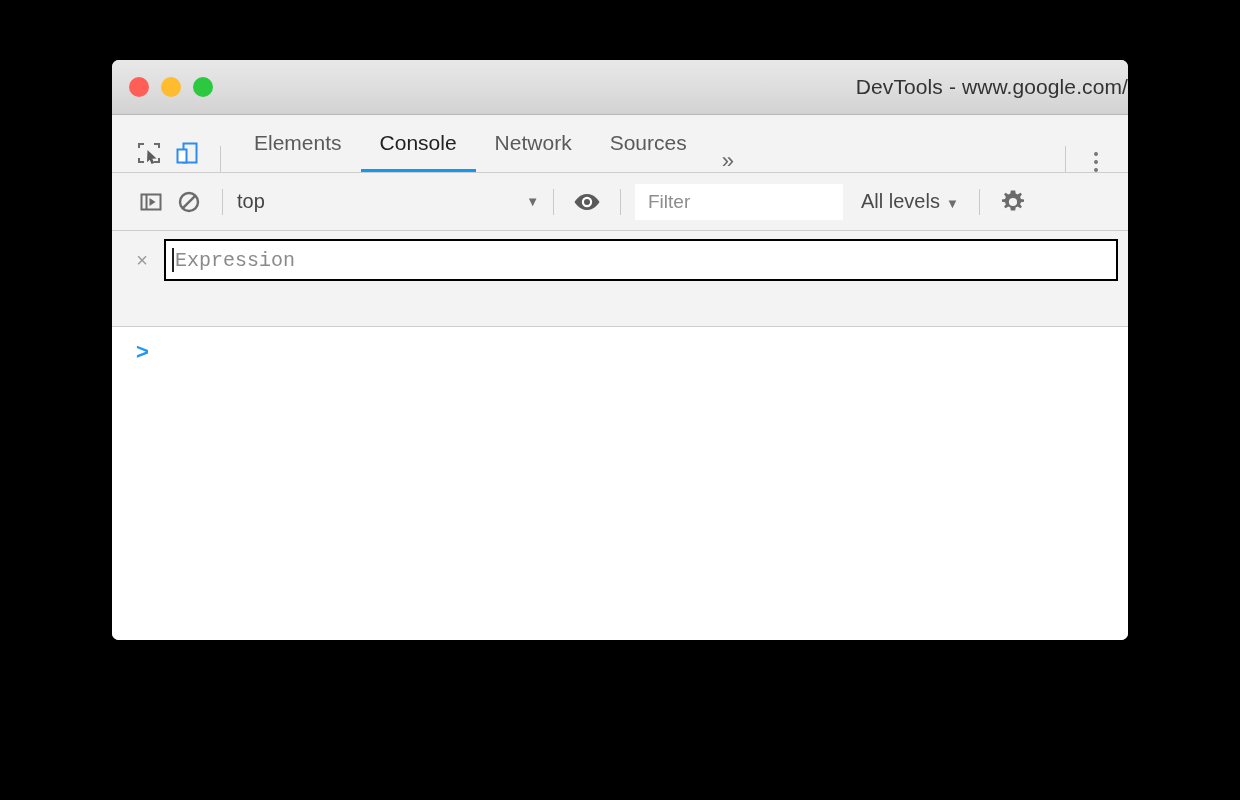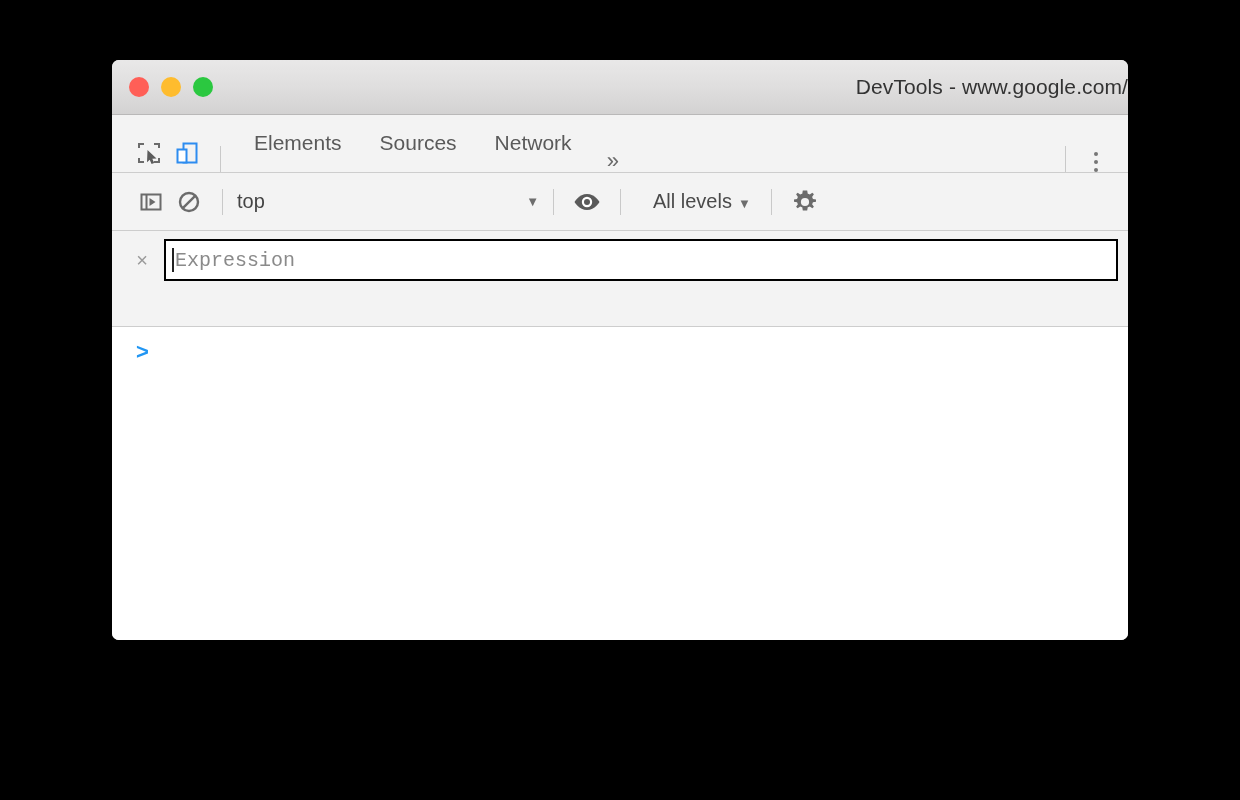--- a/index.html
+++ b/index.html
@@ -268,22 +268,23 @@
     <div class="tool-icon">
       <svg width="26" height="26" viewBox="0 0 26 26">
         <rect x="9.5" y="3.5" width="13" height="19" fill="none" stroke="#2d8cf0" stroke-width="2"></rect>
         <rect x="3.5" y="9.5" width="9" height="13" fill="#ffffff" stroke="#2d8cf0" stroke-width="2"></rect>
       </svg>
     </div>
 
     <div class="vsep"></div>
 
     <div class="tab">Elements</div>
+    <div class="tab active">Console</div>
+    <div class="tab">Network</div>
     <div class="tab">Sources</div>
-    <div class="tab">Network</div>
     <div class="overflow">»</div>
 
     <div class="spacer"></div>
 
     <div class="vsep"></div>
     <div class="dots">
       <i></i>
         <i></i>
         <i></i>
     </div>
@@ -318,20 +319,21 @@
     <div class="tool-icon">
       <svg width="28" height="22" viewBox="0 0 28 22">
         <path d="M14 3 C6 3 1.5 11 1.5 11 C1.5 11 6 19 14 19 C22 19 26.5 11 26.5 11 C26.5 11 22 3 14 3 Z" fill="#5a5a5a"></path>
         <circle cx="14" cy="11" r="5.2" fill="#ffffff"></circle>
         <circle cx="14" cy="11" r="3" fill="#5a5a5a"></circle>
       </svg>
     </div>
 
     <div class="vsep"></div>
 
+    <input class="filter-input" type="text" placeholder="Filter" style="">
 
     <div class="levels">
       <span>All levels</span><span class="caret2">▼</span>
     </div>
 
     <div class="vsep" style="margin-left:20px"></div>
 
     <div class="tool-icon" style="margin-right:14px">
       <svg width="26" height="26" viewBox="0 0 26 26">
         <path d="M13 1.6 l2.2 0 0.55 3.1 a8.3 8.3 0 0 1 2.0 0.83 l2.6-1.8 1.55 1.55 -1.8 2.6 a8.3 8.3 0 0 1 0.83 2.0 l3.1 0.55 0 2.2 -3.1 0.55 a8.3 8.3 0 0 1 -0.83 2.0 l1.8 2.6 -1.55 1.55 -2.6-1.8 a8.3 8.3 0 0 1 -2.0 0.83 l-0.55 3.1 -2.2 0 -2.2 0 -0.55-3.1 a8.3 8.3 0 0 1 -2.0-0.83 l-2.6 1.8 -1.55-1.55 1.8-2.6 a8.3 8.3 0 0 1 -0.83-2.0 l-3.1-0.55 0-2.2 3.1-0.55 a8.3 8.3 0 0 1 0.83-2.0 l-1.8-2.6 1.55-1.55 2.6 1.8 a8.3 8.3 0 0 1 2.0-0.83 l0.55-3.1 z" fill="#6b6b6b"></path>

